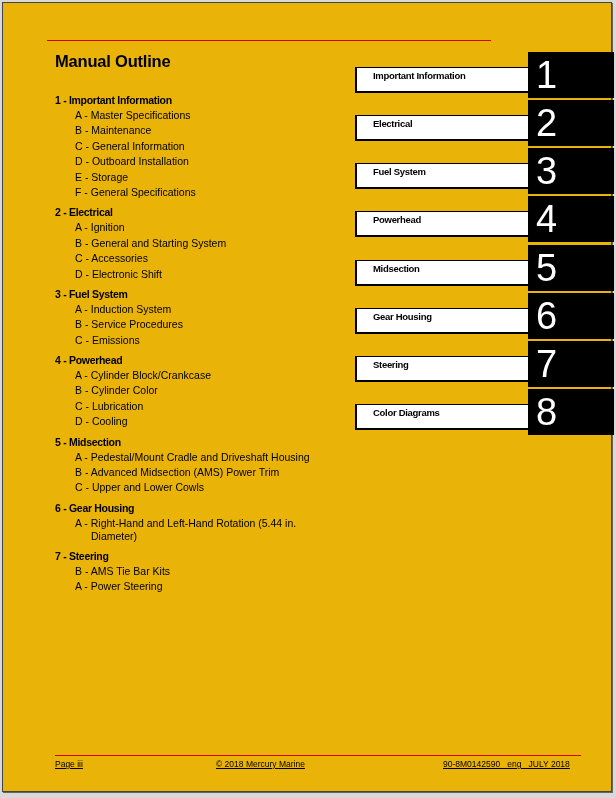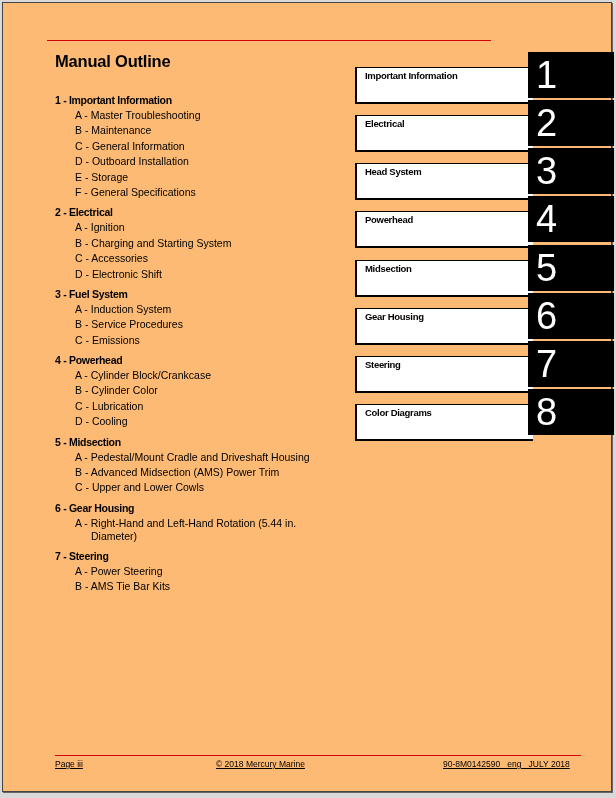--- a/index.html
+++ b/index.html
@@ -3,72 +3,72 @@
 <meta charset="utf-8">
 <style>
   html, body { margin: 0; padding: 0; }
   body {
     width: 616px; height: 798px; background: #d9d9d9;
     position: relative; overflow: hidden;
     font-family: "Liberation Sans", sans-serif; color: #000;
   }
   .page {
     position: absolute; left: 2px; top: 2px; width: 610px; height: 790px;
-    background: #fdba74; border: 1px solid #444; box-shadow: 1px 1px 0 #666;
+    background: #eab308; border: 1px solid #444; box-shadow: 1px 1px 0 #666;
     box-sizing: border-box;
   }
   .top-rule {
     position: absolute; left: 44px; top: 37px; width: 444px; height: 1px; background: #d40000;
   }
   .title {
     position: absolute; left: 52px; top: 49px; font-size: 16.5px; font-weight: bold; letter-spacing: -0.2px;
   }
   .outline { position: absolute; left: 52px; top: 89px; width: 290px; }
   .sec { margin-bottom: 4px; }
   .sec-head { font-size: 10.5px; font-weight: bold; letter-spacing: -0.3px; height: 16px; line-height: 16px; }
   .sub { font-size: 10.5px; padding-left: 20px; height: 15.4px; line-height: 15.4px; white-space: nowrap; }
   .sub.wrap { white-space: normal; height: auto; line-height: 13.5px; padding-left: 20px; text-indent: 0; margin-top: 1px; margin-bottom: 1px; }
   .sub.wrap .rest { display: block; padding-left: 16px; }
   .tabs { position: absolute; left: 0; top: 0; }
   .tab-label {
-    position: absolute; left: 352px; width: 178px; height: 37px;
+    position: absolute; left: 352px; width: 178px; height: 26px;
     border-top: 1px solid #000; border-left: 2px solid #000; border-bottom: 2px solid #000;
     box-sizing: border-box; font-size: 9.5px; font-weight: bold; letter-spacing: -0.3px;
-    line-height: 15px; padding-left: 8px; background: #fff;
+    line-height: 15px; padding-left: 16px; background: #fff;
   }
   .tab-num {
     position: absolute; left: 525px; width: 86px; height: 46px; background: #000; color: #fff;
     font-size: 38px; line-height: 46px; padding-left: 8px; box-sizing: border-box;
   }
   .bottom-rule {
     position: absolute; left: 52px; top: 752px; width: 526px; height: 1px; background: #d40000;
   }
   .footer { position: absolute; top: 756px; font-size: 8.5px; text-decoration: underline; }
 </style>
 </head>
 <body>
 
 <div class="page">
   <div class="top-rule"></div>
   <div class="title">Manual Outline</div>
 
   <div class="outline">
     <div class="sec">
       <div class="sec-head">1 - Important Information</div>
-      <div class="sub">A - Master Troubleshooting</div>
+      <div class="sub">A - Master Specifications</div>
       <div class="sub">B - Maintenance</div>
       <div class="sub">C - General Information</div>
       <div class="sub">D - Outboard Installation</div>
       <div class="sub">E - Storage</div>
       <div class="sub">F - General Specifications</div>
     </div>
     <div class="sec">
       <div class="sec-head">2 - Electrical</div>
       <div class="sub">A - Ignition</div>
-      <div class="sub">B - Charging and Starting System</div>
+      <div class="sub">B - General and Starting System</div>
       <div class="sub">C - Accessories</div>
       <div class="sub">D - Electronic Shift</div>
     </div>
     <div class="sec">
       <div class="sec-head">3 - Fuel System</div>
       <div class="sub">A - Induction System</div>
       <div class="sub">B - Service Procedures</div>
       <div class="sub">C - Emissions</div>
     </div>
     <div class="sec">
@@ -86,33 +86,33 @@
     </div>
     <div class="sec">
       <div class="sec-head">6 - Gear Housing</div>
       <div class="sub wrap">
         <span>A - Right-Hand and Left-Hand Rotation (5.44 in.</span>
         <span class="rest">Diameter)</span>
       </div>
     </div>
     <div class="sec">
       <div class="sec-head">7 - Steering</div>
+      <div class="sub">B - AMS Tie Bar Kits</div>
       <div class="sub">A - Power Steering</div>
-      <div class="sub">B - AMS Tie Bar Kits</div>
     </div>
   </div>
 
   <div class="tabs">
     <div class="tab-label" style="top:64px">Important Information</div>
     <div class="tab-num" style="top:49px">1</div>
 
     <div class="tab-label" style="top:112px">Electrical</div>
     <div class="tab-num" style="top:97px">2</div>
 
-    <div class="tab-label" style="top:160px">Head System</div>
+    <div class="tab-label" style="top:160px">Fuel System</div>
     <div class="tab-num" style="top:145px">3</div>
 
     <div class="tab-label" style="top:208px">Powerhead</div>
     <div class="tab-num" style="top:193px">4</div>
 
     <div class="tab-label" style="top:257px">Midsection</div>
     <div class="tab-num" style="top:242px">5</div>
 
     <div class="tab-label" style="top:305px">Gear Housing</div>
     <div class="tab-num" style="top:290px">6</div>

